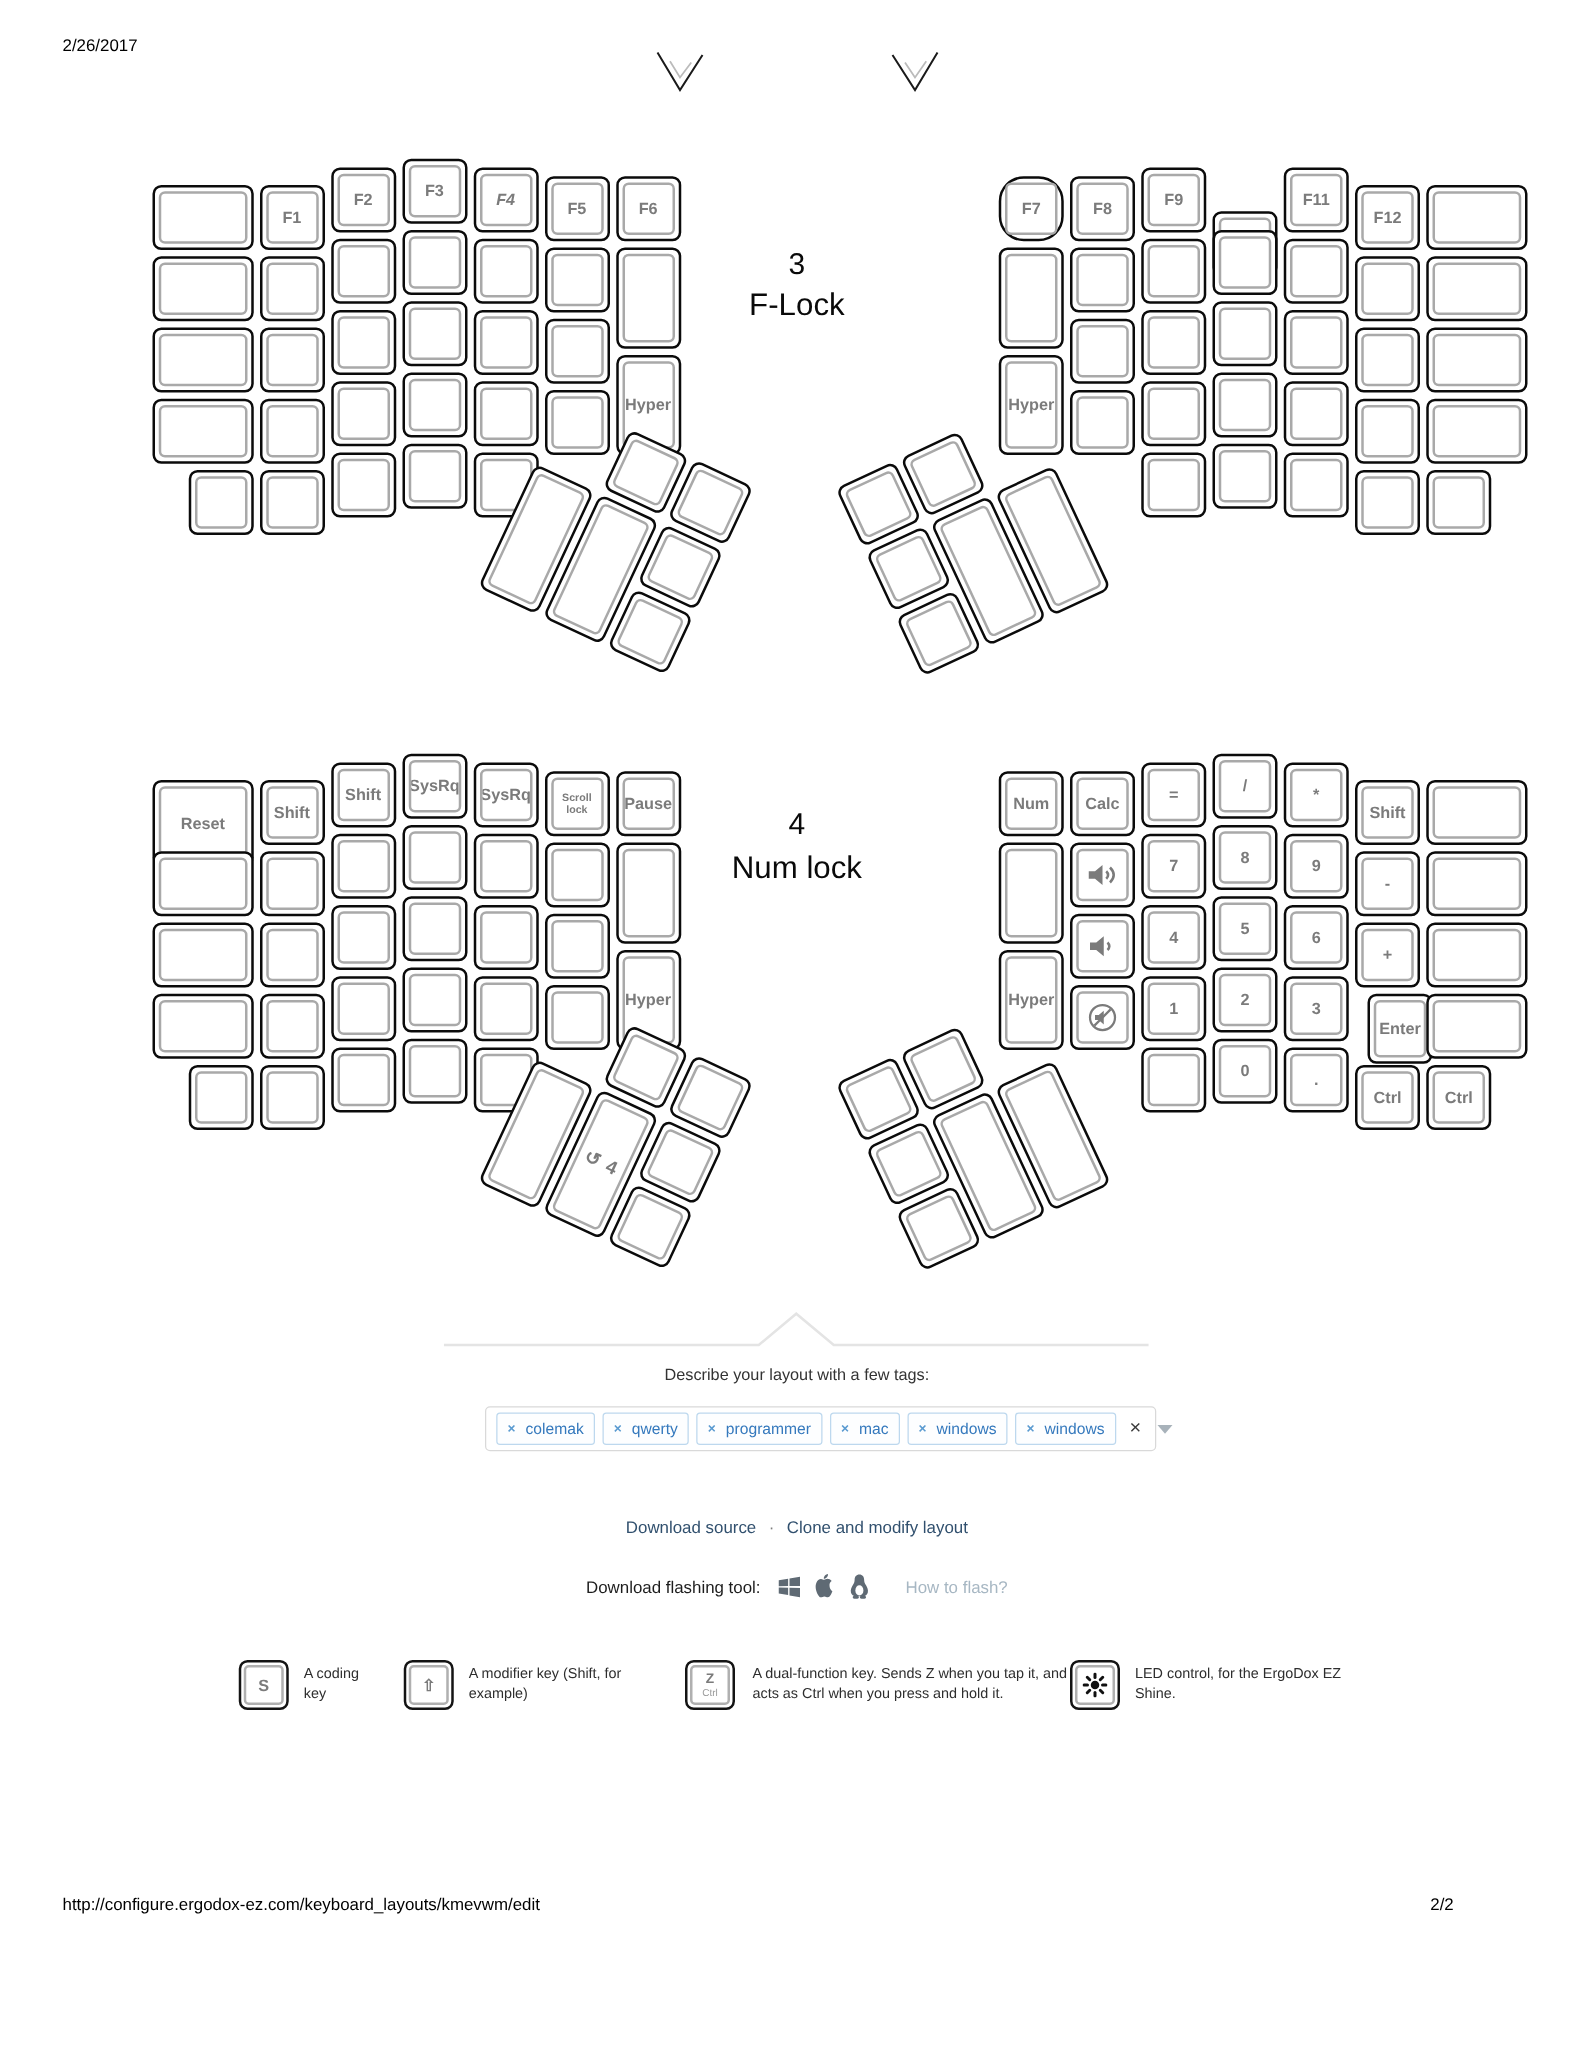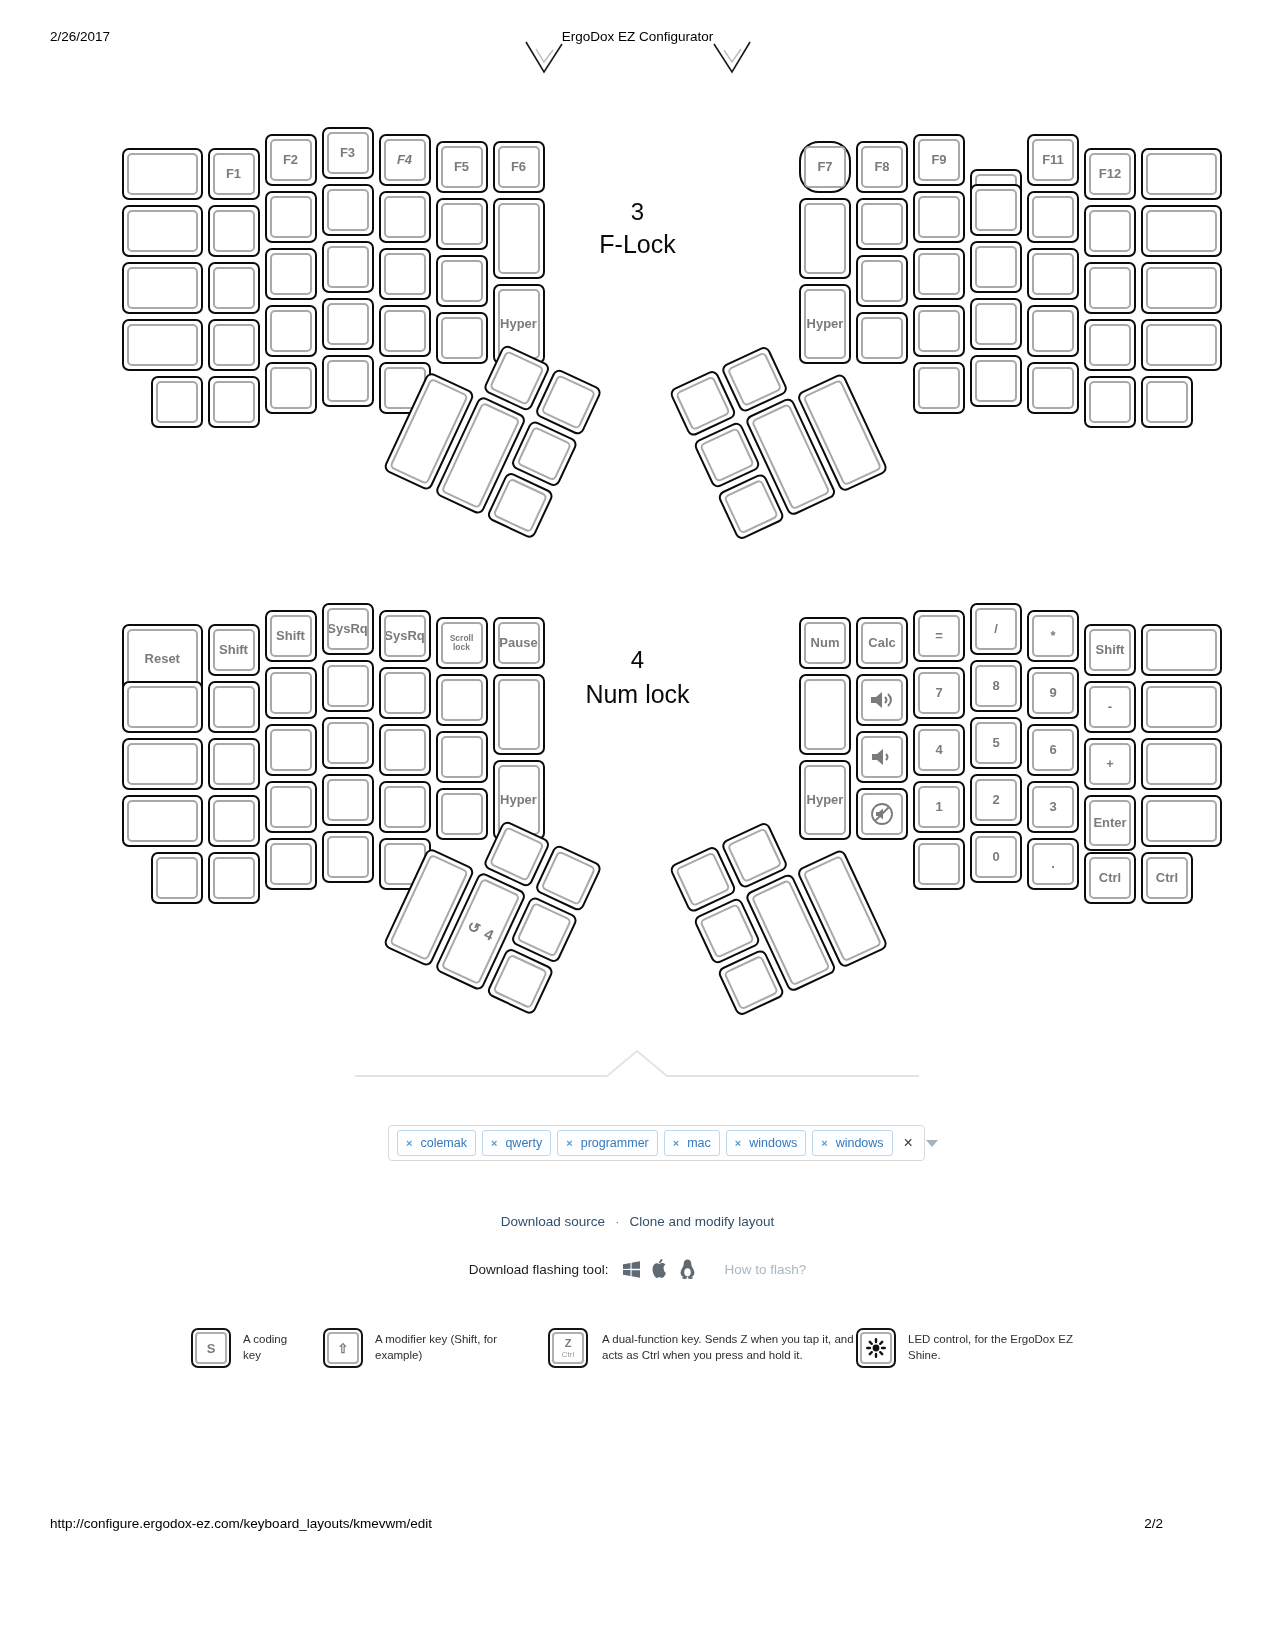--- a/index.html
+++ b/index.html
@@ -40,40 +40,40 @@
   .lcap{width:100%;height:100%;border:2px solid #b0b0b0;border-radius:4px;display:flex;flex-direction:column;align-items:center;justify-content:center;color:#7b7b7b;font-weight:bold;font-size:13px}
   .lcap .sub{font-size:8px;color:#9a9a9a;font-weight:normal;margin-top:1px}
   .ltext{position:absolute;top:1331px;font-size:11.5px;color:#2e2e2e;line-height:1.4}
 </style>
 </head>
 <body>
 
 <div id="board">
 
   <div class="hdr hdr-date">2/26/2017</div>
-  <div class="hdr hdr-title">ErgoDox EZ Configurator</div>
 
   <svg class="vdec" style="left:524px" width="40" height="36" viewBox="0 0 40 36">
     <polyline points="2,2 20,32 38,4" fill="none" stroke="#1a1a1a" stroke-width="1.6"></polyline>
     <polyline points="12,9 20,22 29,10" fill="none" stroke="#bbbbbb" stroke-width="1.4"></polyline>
   </svg>
   <svg class="vdec" style="left:712px" width="40" height="36" viewBox="0 0 40 36">
     <polyline points="2,4 20,32 38,2" fill="none" stroke="#1a1a1a" stroke-width="1.6"></polyline>
     <polyline points="12,10 20,22 29,9" fill="none" stroke="#bbbbbb" stroke-width="1.4"></polyline>
   </svg>
 
   <div class="layer-label layer-num" style="top:198px">3</div>
   <div class="layer-label layer-name" style="top:230px">F-Lock</div>
   <div class="layer-label layer-num" style="top:646px">4</div>
   <div class="layer-label layer-name" style="top:680px">Num lock</div>
 
   <svg class="divider" width="564" height="30" viewBox="0 0 564 30">
     <path d="M0,28 H252 L282,3 L312,28 H564" fill="none" stroke="#e4e4e4" stroke-width="2"></path>
   </svg>
 
+  <div class="describe">Describe your layout with a few tags:</div>
   <div class="tagbox" id="tagchips">
       <span class="chip">
         <span class="x">×</span>
         <span class="lbl">colemak</span>
       </span>
       <span class="chip">
         <span class="x">×</span>
         <span class="lbl">qwerty</span>
       </span>
       <span class="chip">
@@ -618,21 +618,21 @@
       </div>
       <div class="key" style="left: 286px; top: 22.375px; width: 52px; height: 52px;">
         <div class="cap">Shift</div>
       </div>
       <div class="key" style="left: 286px; top: 79.375px; width: 52px; height: 52px;">
         <div class="cap">-</div>
       </div>
       <div class="key" style="left: 286px; top: 136.375px; width: 52px; height: 52px;">
         <div class="cap">+</div>
       </div>
-      <div class="key" style="left: 286px; top: 193.375px; width: 52px; height: 56px;">
+      <div class="key" style="left: 296px; top: 193.375px; width: 52px; height: 56px;">
         <div class="cap">Enter</div>
       </div>
       <div class="key" style="left: 286px; top: 250.375px; width: 52px; height: 52px;">
         <div class="cap">Ctrl</div>
       </div>
       <div class="key" style="left: 343px; top: 22.375px; width: 80.5px; height: 52px;">
         <div class="cap"></div>
       </div>
       <div class="key" style="left: 343px; top: 79.375px; width: 80.5px; height: 52px;">
         <div class="cap"></div>

